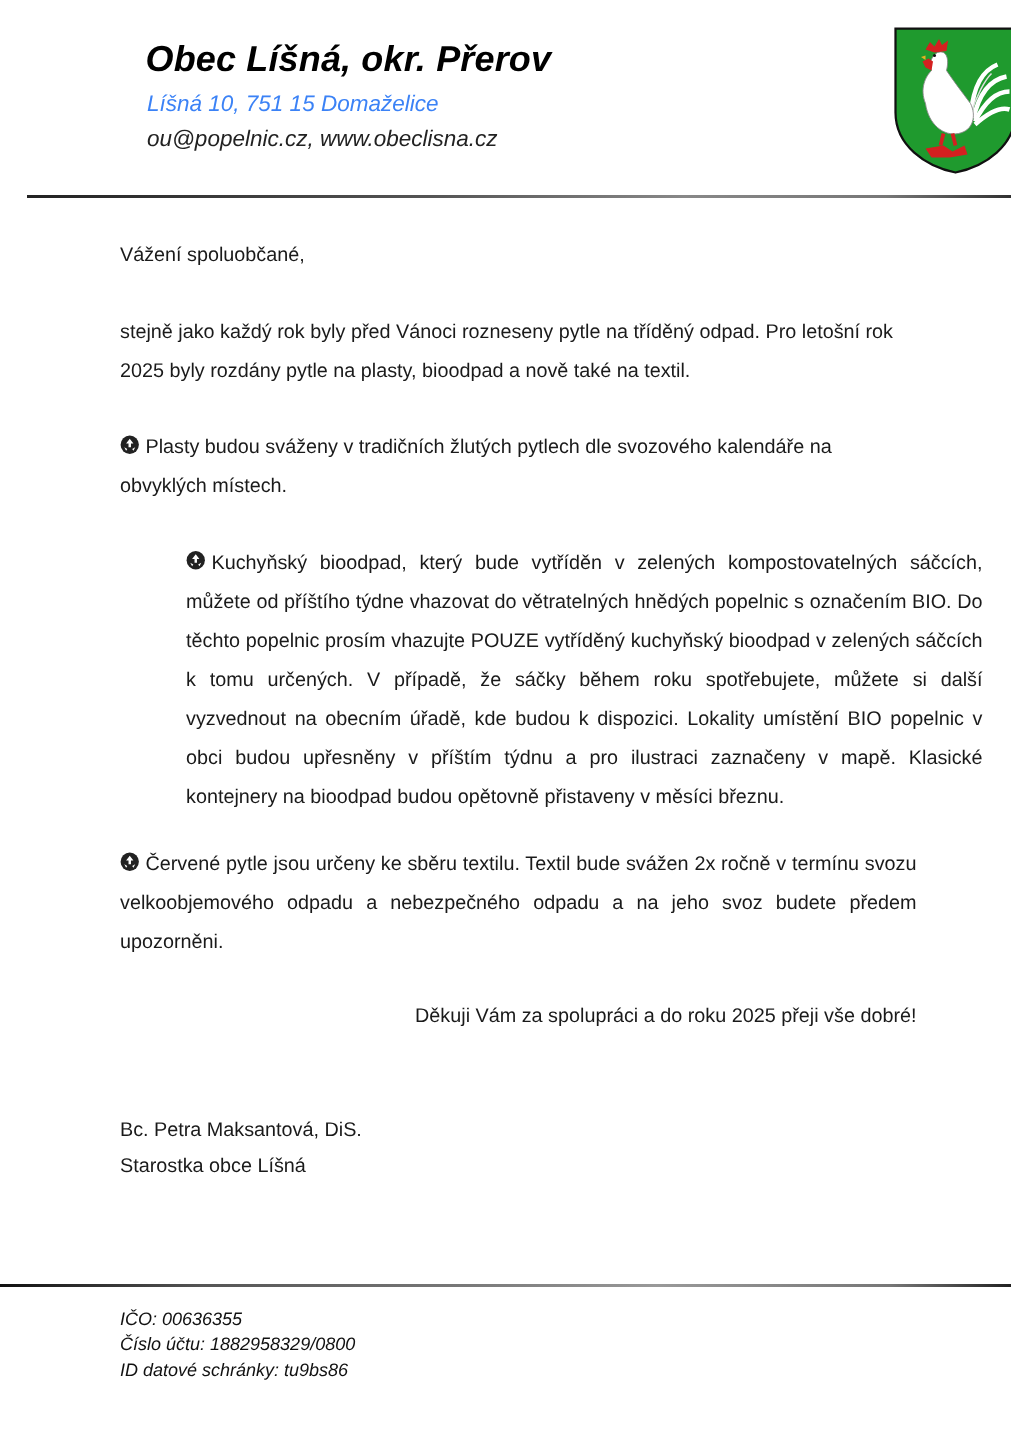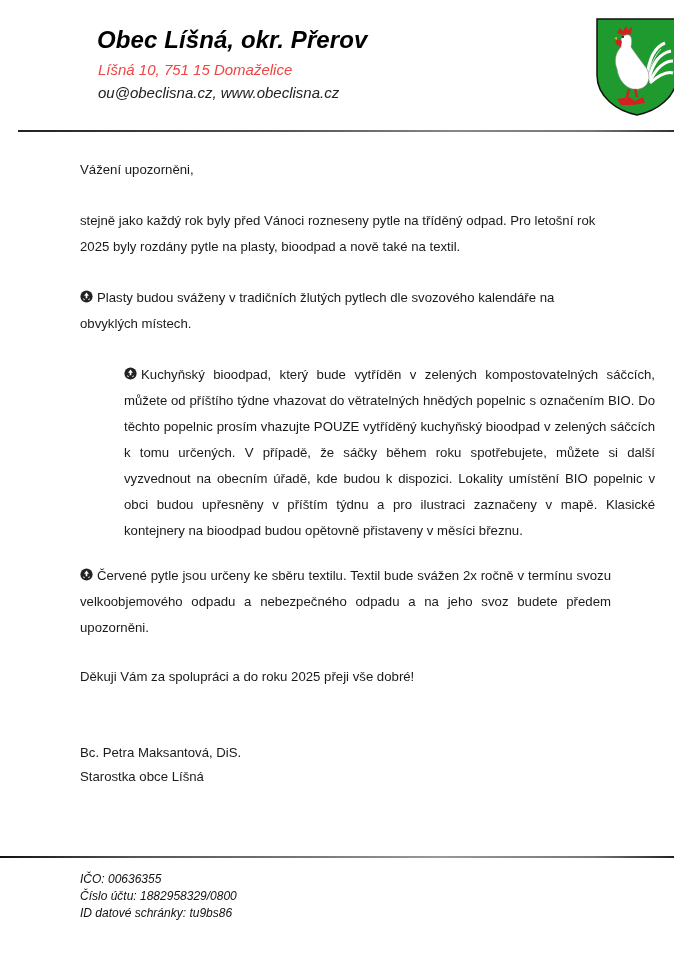--- a/index.html
+++ b/index.html
@@ -1,40 +1,40 @@
 <!DOCTYPE html>
 <html><head>
   <meta charset="utf-8">
   <style>
     * { box-sizing: border-box; margin: 0; padding: 0; }
     html, body { width: 674px; height: 954px; background: #ffffff; overflow: hidden; }
     body { position: relative; font-family: "Liberation Sans", "DejaVu Sans", sans-serif; color: #111; }
 
     .header { position: absolute; left: 18px; top: 0; width: 674px; height: 164px; }
     .org-name { position: absolute; left: 79px; top: 26px; font-size: 24px; font-weight: bold; font-style: italic; letter-spacing: 0.1px; color: #000; }
-    .org-addr { position: absolute; left: 80px; top: 61px; font-size: 15px; font-style: italic; color: #ef4444; }
+    .org-addr { position: absolute; left: 80px; top: 61px; font-size: 15px; font-style: italic; color: #3b82f6; }
     .org-contact { position: absolute; left: 80px; top: 84px; font-size: 15px; font-style: italic; color: #222; }
     .crest { position: absolute; left: 577px; top: 17px; width: 84px; height: 100px; }
     .header-rule { position: absolute; left: 0; top: 130px; width: 674px; height: 2px; background: linear-gradient(90deg, #222 0%, #555 40%, #888 65%, #777 85%, #222 100%); }
 
     .body { position: absolute; left: 80px; top: 0; width: 531px; font-size: 13.2px; line-height: 26px; color: #1a1a1a; }
     .p { position: absolute; left: 0; width: 531px; }
     .just { text-align: justify; }
     .recycle { display: inline-block; width: 13px; height: 13px; vertical-align: -1px; margin-right: 4px; }
 
     .footer-rule { position: absolute; left: 0; top: 856px; width: 674px; height: 2px; background: linear-gradient(90deg, #111 0%, #555 20%, #777 45%, #999 65%, #777 88%, #222 100%); }
     .footer { position: absolute; left: 80px; top: 871px; font-size: 12px; font-style: italic; line-height: 17px; color: #111; }
   </style>
 </head>
 <body>
 
 <div class="header">
   <div class="org-name">Obec Líšná, okr. Přerov</div>
   <div class="org-addr">Líšná 10, 751 15 Domaželice</div>
-  <div class="org-contact">ou@obeclisna.cz, www.obeclisna.cz</div>
+  <div class="org-contact">ou@popelnic.cz, www.obeclisna.cz</div>
   <svg class="crest" viewBox="0 0 84 100">
     <path d="M2 2 H82 V58 C82 80 62 94 42 98 C22 94 2 80 2 58 Z" fill="#1f9a2e" stroke="#111" stroke-width="1.5"></path>
 
     <path d="M52 60 C54 40 60 30 70 26" stroke="#fff" stroke-width="3" fill="none"></path>
     <path d="M54 62 C58 44 66 36 76 34" stroke="#fff" stroke-width="3" fill="none"></path>
     <path d="M55 64 C62 50 70 44 78 44" stroke="#fff" stroke-width="3" fill="none"></path>
     <path d="M55 66 C64 58 72 54 78 56" stroke="#fff" stroke-width="3" fill="none"></path>
     <path d="M52 60 C56 46 62 36 66 32" stroke="#ddd" stroke-width="1" fill="none"></path>
 
     <path d="M22 52 C18 42 22 34 26 30 C24 26 26 20 30 18 C36 16 38 22 36 30 C40 36 46 44 52 52 C56 60 54 70 44 72 C34 74 24 66 22 52 Z" fill="#fff" stroke="#888" stroke-width="0.6"></path>
@@ -45,21 +45,21 @@
     <path d="M19 21 L22 20 L22 23 Z" fill="#e8b020"></path>
     <circle cx="28" cy="20" r="1" fill="#111"></circle>
 
     <path d="M34 72 L32 80 M40 72 L42 80" stroke="#d42020" stroke-width="2.5" fill="none"></path>
     <path d="M22 82 L34 80 L40 84 L48 80 L50 86 L38 88 L26 88 Z" fill="#d42020"></path>
   </svg>
   <div class="header-rule"></div>
 </div>
 
 <div class="body">
-  <div class="p" style="top:157px;">Vážení upozorněni,</div>
+  <div class="p" style="top:157px;">Vážení spoluobčané,</div>
   <div class="p" style="top:208px;">stejně jako každý rok byly před Vánoci rozneseny pytle na tříděný odpad. Pro letošní rok 2025 byly rozdány pytle na plasty, bioodpad a nově také na textil.</div>
 
   <div class="p" style="top:285px;">
     <svg class="recycle" viewBox="0 0 16 16">
         <circle cx="8" cy="8" r="7.5" fill="#222"></circle>
         <path d="M8 3 L11 7 L9 7 L9 10 L7 10 L7 7 L5 7 Z" fill="#fff"></path>
         <path d="M3.5 10 L6 11.5 L5 13 Z M12.5 10 L10 11.5 L11 13 Z" fill="#fff"></path>
       </svg><span>Plasty budou sváženy v tradičních žlutých pytlech dle svozového kalendáře na obvyklých místech.</span>
   </div>
 
@@ -72,21 +72,21 @@
   </div>
 
   <div class="p just" style="top:563px;">
     <svg class="recycle" viewBox="0 0 16 16">
         <circle cx="8" cy="8" r="7.5" fill="#222"></circle>
         <path d="M8 3 L11 7 L9 7 L9 10 L7 10 L7 7 L5 7 Z" fill="#fff"></path>
         <path d="M3.5 10 L6 11.5 L5 13 Z M12.5 10 L10 11.5 L11 13 Z" fill="#fff"></path>
       </svg><span>Červené pytle jsou určeny ke sběru textilu. Textil bude svážen 2x ročně v termínu svozu velkoobjemového odpadu a nebezpečného odpadu a na jeho svoz budete předem upozorněni.</span>
   </div>
 
-  <div class="p" style="top:664px;">Děkuji Vám za spolupráci a do roku 2025 přeji vše dobré!</div>
+  <div class="p" style="top:664px;text-align:right;">Děkuji Vám za spolupráci a do roku 2025 přeji vše dobré!</div>
   <div class="p" style="top:740px;">Bc. Petra Maksantová, DiS.</div>
   <div class="p" style="top:764px;">Starostka obce Líšná</div>
 </div>
 
 <div class="footer-rule"></div>
 <div class="footer">
   <div>IČO: 00636355</div>
   <div>Číslo účtu: 1882958329/0800</div>
   <div>ID datové schránky: tu9bs86</div>
 </div>

